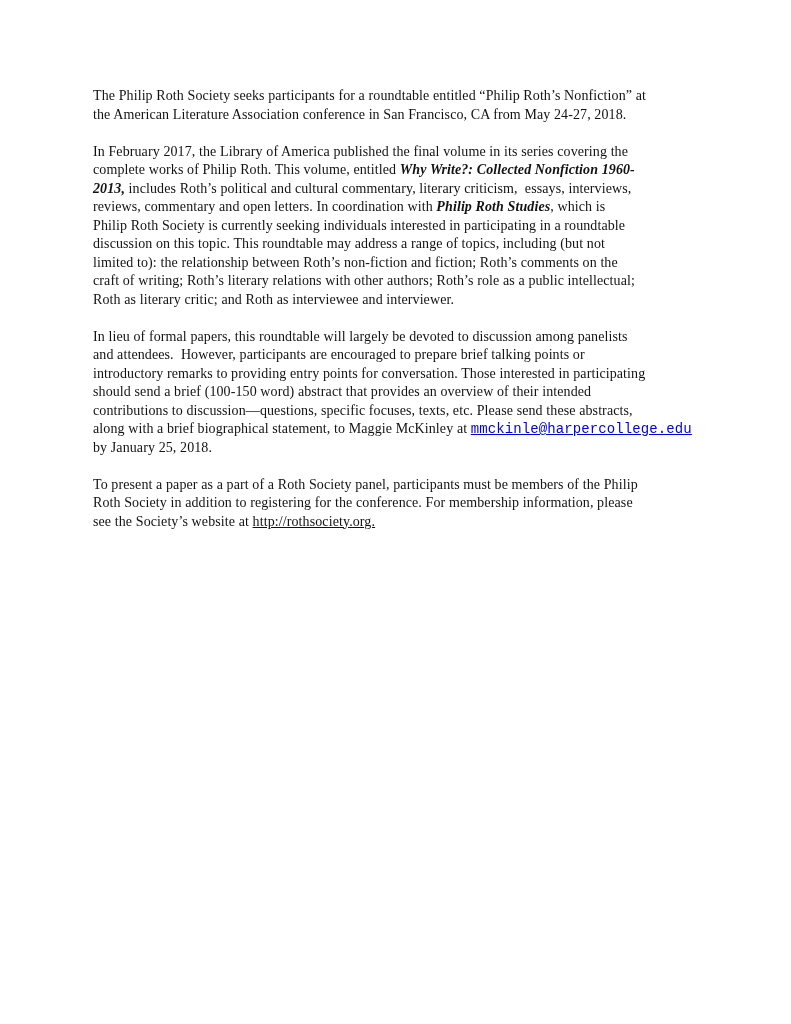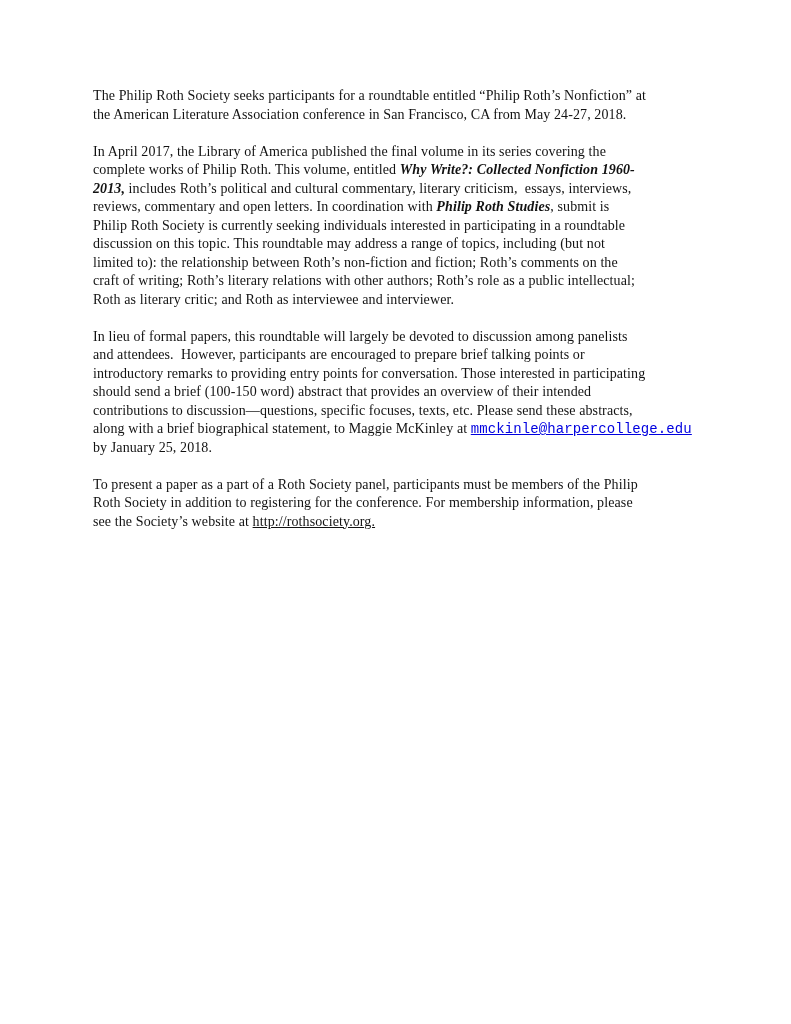--- a/index.html
+++ b/index.html
@@ -53,24 +53,24 @@
 </head>
 <body>
 
 <main class="page" style="--page-bg: #ffffff; --text-color: #121212; --link-color: #0000e0;">
   <div id="doc">
       <div class="paragraph">
         <div class="line"><span class="run-regular">The Philip Roth Society seeks participants for a roundtable entitled “Philip Roth’s Nonfiction” at</span></div>
         <div class="line"><span class="run-regular">the American Literature Association conference in San Francisco, CA from May 24-27, 2018.</span></div>
       </div>
       <div class="paragraph">
-        <div class="line"><span class="run-regular">In April 2017, the Library of America published the final volume in its series covering the</span></div>
+        <div class="line"><span class="run-regular">In February 2017, the Library of America published the final volume in its series covering the</span></div>
         <div class="line"><span class="run-regular">complete works of Philip Roth. This volume, entitled </span><span class="run-bold-italic">Why Write?: Collected Nonfiction 1960-</span></div>
         <div class="line"><span class="run-bold-italic">2013,</span><span class="run-regular"> includes Roth’s political and cultural commentary, literary criticism,  essays, interviews,</span></div>
-        <div class="line"><span class="run-regular">reviews, commentary and open letters. In coordination with </span><span class="run-bold-italic">Philip Roth Studies</span><span class="run-regular">, submit is</span></div>
+        <div class="line"><span class="run-regular">reviews, commentary and open letters. In coordination with </span><span class="run-bold-italic">Philip Roth Studies</span><span class="run-regular">, which is</span></div>
         <div class="line"><span class="run-regular">Philip Roth Society is currently seeking individuals interested in participating in a roundtable</span></div>
         <div class="line"><span class="run-regular">discussion on this topic. This roundtable may address a range of topics, including (but not</span></div>
         <div class="line"><span class="run-regular">limited to): the relationship between Roth’s non-fiction and fiction; Roth’s comments on the</span></div>
         <div class="line"><span class="run-regular">craft of writing; Roth’s literary relations with other authors; Roth’s role as a public intellectual;</span></div>
         <div class="line"><span class="run-regular">Roth as literary critic; and Roth as interviewee and interviewer.</span></div>
       </div>
       <div class="paragraph">
         <div class="line"><span class="run-regular">In lieu of formal papers, this roundtable will largely be devoted to discussion among panelists</span></div>
         <div class="line"><span class="run-regular">and attendees.  However, participants are encouraged to prepare brief talking points or</span></div>
         <div class="line"><span class="run-regular">introductory remarks to providing entry points for conversation. Those interested in participating</span></div>

